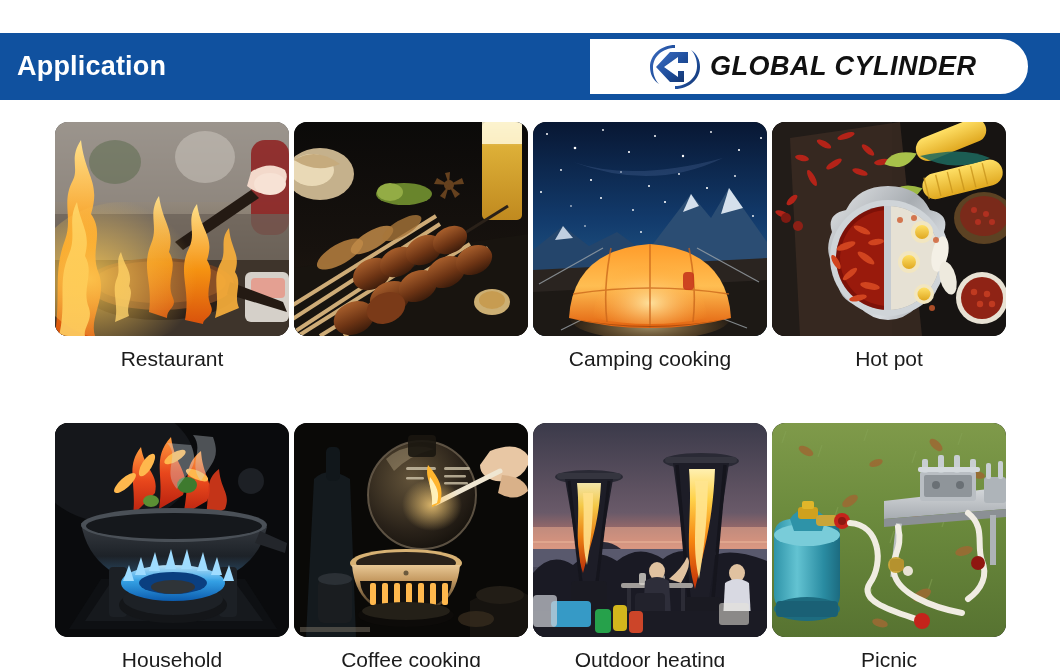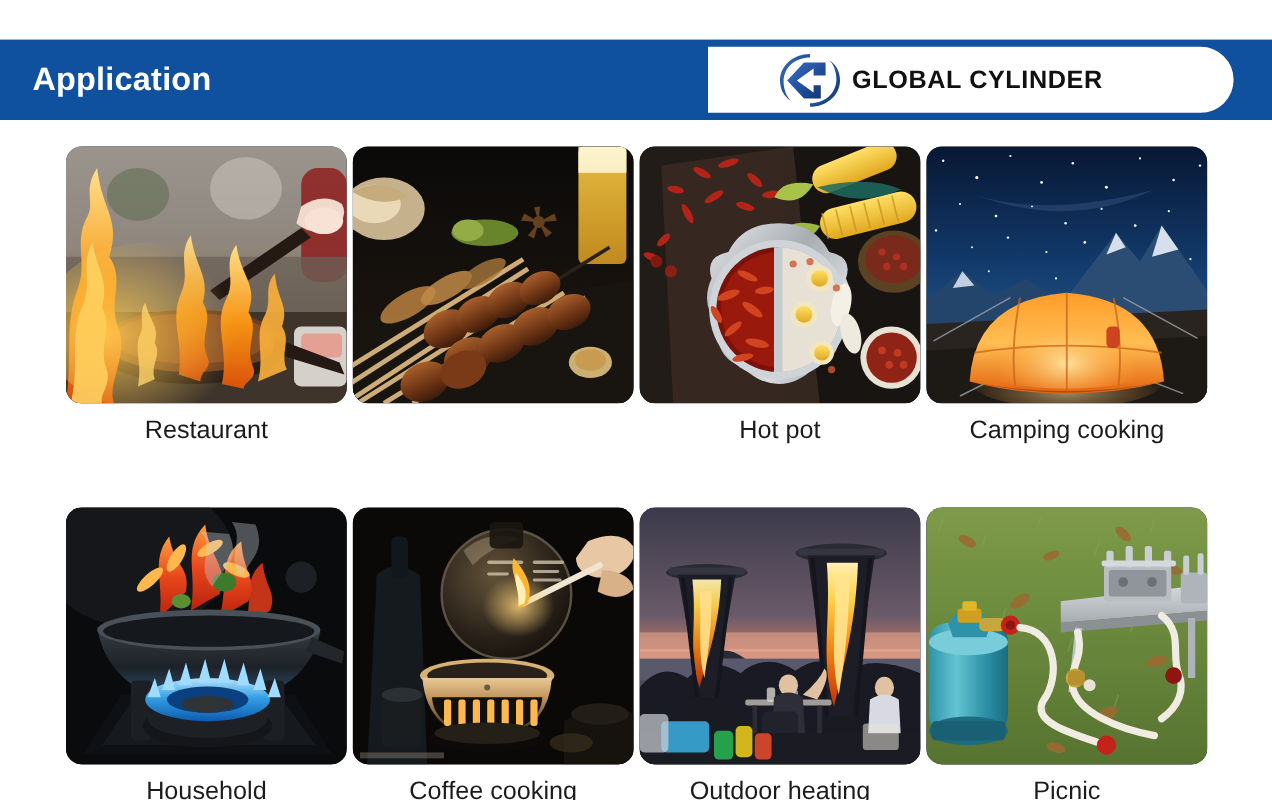--- a/index.html
+++ b/index.html
@@ -24,21 +24,21 @@
     height: 67px;
     background: #10519f;
     display: flex;
     align-items: center;
   }
   .header-title {
     color: #ffffff;
     font-size: 27px;
     font-weight: bold;
     letter-spacing: 0.2px;
-    margin-left: 27px;
+    margin-left: 17px;
     line-height: 1;
   }
   .logo-panel {
     position: absolute;
     left: 588px;
     top: 4px;
     width: 442px;
     height: 59px;
     background: #ffffff;
     border: 2px solid #10519f;
@@ -51,22 +51,23 @@
   .logo-mark {
     width: 54px;
     height: 48px;
     margin-left: 58px;
     flex: 0 0 auto;
     position: relative;
   }
   .logo-text {
     margin-left: 8px;
     font-family: "Liberation Sans", sans-serif;
-    font-size: 21px;
+    font-size: 27px;
     font-weight: bold;
+    font-style: italic;
     color: #111111;
     letter-spacing: 0.5px;
     white-space: nowrap;
   }
 
   
   .grid {
     position: absolute;
     left: 55px;
     top: 122px;
@@ -245,131 +246,20 @@
             <ellipse cx="60" cy="196" rx="21" ry="16" fill="url(#meat)" transform="rotate(-24 60 196)"></ellipse>
             <ellipse cx="92" cy="186" rx="20" ry="15" fill="#7a3a18" transform="rotate(-24 92 186)"></ellipse>
             <ellipse cx="46" cy="132" rx="26" ry="10" fill="#b9813f" opacity="0.85" transform="rotate(-30 46 132)"></ellipse>
             <ellipse cx="78" cy="118" rx="24" ry="9" fill="#c08a48" opacity="0.85" transform="rotate(-30 78 118)"></ellipse>
             <ellipse cx="108" cy="106" rx="22" ry="8" fill="#a8763a" opacity="0.8" transform="rotate(-30 108 106)"></ellipse>
           </g>
           <ellipse cx="198" cy="180" rx="18" ry="13" fill="#e0c07e" opacity="0.9"></ellipse>
           <ellipse cx="198" cy="178" rx="13" ry="9" fill="#c79a4e" opacity="0.9"></ellipse>
         </svg>
       </div>
-    </div>
-
-    <div class="cell">
-      <div class="thumb">
-        <svg viewBox="0 0 234 214" preserveAspectRatio="xMidYMid slice">
-          <defs>
-            <linearGradient id="steel" x1="0" y1="0" x2="1" y2="1">
-              <stop offset="0%" stop-color="#e6e8ea"></stop>
-                <stop offset="40%" stop-color="#a8adb2"></stop>
-                <stop offset="70%" stop-color="#d8dce0"></stop>
-                <stop offset="100%" stop-color="#8d9298"></stop>
-            </linearGradient>
-            <linearGradient id="cornG" x1="0" y1="0" x2="0" y2="1">
-              <stop offset="0%" stop-color="#ffe066"></stop>
-                <stop offset="100%" stop-color="#e0a820"></stop>
-            </linearGradient>
-          </defs>
-          <rect width="234" height="214" fill="#171412"></rect>
-          <rect x="0" y="0" width="120" height="214" fill="#221c18"></rect>
-          <path d="M18 16 L128 0 L150 214 L28 214 Z" fill="#3a2a22" opacity="0.85"></path>
-
-          <g fill="#b42318">
-            <ellipse cx="52" cy="22" rx="8" ry="3" transform="rotate(28 52 22)"></ellipse>
-            <ellipse cx="74" cy="14" rx="9" ry="3" transform="rotate(-18 74 14)"></ellipse>
-            <ellipse cx="96" cy="28" rx="8" ry="3" transform="rotate(42 96 28)"></ellipse>
-            <ellipse cx="62" cy="42" rx="9" ry="3" transform="rotate(-32 62 42)"></ellipse>
-            <ellipse cx="88" cy="50" rx="8" ry="3" transform="rotate(18 88 50)"></ellipse>
-            <ellipse cx="40" cy="56" rx="9" ry="3" transform="rotate(62 40 56)"></ellipse>
-            <ellipse cx="110" cy="40" rx="8" ry="3" transform="rotate(-8 110 40)"></ellipse>
-            <ellipse cx="30" cy="36" rx="7" ry="3" transform="rotate(12 30 36)"></ellipse>
-            <ellipse cx="20" cy="78" rx="7" ry="3" transform="rotate(-44 20 78)"></ellipse>
-            <ellipse cx="10" cy="92" rx="7" ry="3" transform="rotate(22 10 92)"></ellipse>
-          </g>
-          <circle cx="14" cy="96" r="5" fill="#7e1a12"></circle>
-          <circle cx="26" cy="104" r="5" fill="#8d2016"></circle>
-
-          <g transform="rotate(-22 180 28)">
-            <rect x="146" y="6" width="74" height="24" rx="12" fill="url(#cornG)"></rect>
-            <path d="M146 18 q-22 -14 -34 -2 q16 16 34 2 Z" fill="#a8c24a"></path>
-          </g>
-          <g transform="rotate(-14 184 60)">
-            <rect x="150" y="46" width="82" height="26" rx="13" fill="url(#cornG)"></rect>
-            <g stroke="#c9951c" stroke-width="1.4" opacity="0.8">
-              <line x1="154" y1="48" x2="154" y2="70"></line>
-                <line x1="166" y1="48" x2="166" y2="70"></line>
-              <line x1="178" y1="48" x2="178" y2="70"></line>
-                <line x1="190" y1="48" x2="190" y2="70"></line>
-              <line x1="202" y1="48" x2="202" y2="70"></line>
-                <line x1="214" y1="48" x2="214" y2="70"></line>
-            </g>
-            <path d="M150 58 q-22 -14 -34 0 q16 16 34 0 Z" fill="#9cb842"></path>
-          </g>
-          <path d="M148 34 q44 -10 70 2 q-36 16 -70 -2 Z" fill="#1d6a5f" opacity="0.85"></path>
-
-          <ellipse cx="212" cy="96" rx="30" ry="26" fill="#5c4223"></ellipse>
-          <ellipse cx="212" cy="94" rx="24" ry="20" fill="#7a2a1a"></ellipse>
-          <g fill="#b03020">
-              <circle cx="202" cy="88" r="3"></circle>
-              <circle cx="214" cy="92" r="3"></circle>
-              <circle cx="220" cy="100" r="3"></circle>
-              <circle cx="206" cy="100" r="3"></circle>
-            </g>
-          <circle cx="210" cy="176" r="26" fill="#e8e2d4"></circle>
-          <circle cx="210" cy="176" r="21" fill="#8f2315"></circle>
-          <g fill="#c03a20">
-              <circle cx="202" cy="170" r="3.2"></circle>
-              <circle cx="215" cy="172" r="3.2"></circle>
-              <circle cx="208" cy="182" r="3.2"></circle>
-              <circle cx="220" cy="182" r="3.2"></circle>
-            </g>
-
-          <path d="M60 110 q-6 -18 14 -22 q12 -24 42 -24 q30 0 42 24 q20 4 14 22 q10 22 -6 40 q4 26 -20 34 q-14 14 -30 14 q-16 0 -30 -14 q-24 -8 -20 -34 q-16 -18 -6 -40 Z" fill="url(#steel)"></path>
-          <circle cx="116" cy="136" r="58" fill="#cfd4d8"></circle>
-          <circle cx="116" cy="136" r="52" fill="#9aa0a6"></circle>
-
-          <path d="M116 84 A52 52 0 0 1 116 188 Z" fill="#e6e1d4"></path>
-
-          <path d="M116 84 A52 52 0 0 0 116 188 Z" fill="#7d1108"></path>
-          <path d="M116 88 A48 48 0 0 0 116 184 Z" fill="#991a0c"></path>
-          <rect x="112" y="84" width="7" height="104" fill="#c7ccd1"></rect>
-
-          <g fill="#d1441f">
-            <ellipse cx="90" cy="108" rx="9" ry="3" transform="rotate(24 90 108)"></ellipse>
-            <ellipse cx="74" cy="124" rx="10" ry="3.4" transform="rotate(-20 74 124)"></ellipse>
-            <ellipse cx="94" cy="136" rx="10" ry="3.4" transform="rotate(36 94 136)"></ellipse>
-            <ellipse cx="78" cy="152" rx="9" ry="3" transform="rotate(-40 78 152)"></ellipse>
-            <ellipse cx="98" cy="164" rx="10" ry="3.4" transform="rotate(12 98 164)"></ellipse>
-            <ellipse cx="64" cy="140" rx="8" ry="3" transform="rotate(60 64 140)"></ellipse>
-            <ellipse cx="104" cy="120" rx="8" ry="3" transform="rotate(-8 104 120)"></ellipse>
-            <ellipse cx="86" cy="176" rx="9" ry="3" transform="rotate(-12 86 176)"></ellipse>
-          </g>
-
-          <g>
-            <circle cx="150" cy="110" r="11" fill="#f2e6c0"></circle>
-              <circle cx="150" cy="110" r="7" fill="url(#cornG)"></circle>
-            <circle cx="137" cy="140" r="11" fill="#f2e6c0"></circle>
-              <circle cx="137" cy="140" r="7" fill="url(#cornG)"></circle>
-            <circle cx="152" cy="172" r="10" fill="#f2e6c0"></circle>
-              <circle cx="152" cy="172" r="6.5" fill="url(#cornG)"></circle>
-            <ellipse cx="168" cy="132" rx="8" ry="18" fill="#f4f0e6" transform="rotate(12 168 132)"></ellipse>
-            <ellipse cx="176" cy="156" rx="8" ry="17" fill="#eeeade" transform="rotate(-14 176 156)"></ellipse>
-          </g>
-          <g fill="#cf5b2d" opacity="0.8">
-            <circle cx="142" cy="96" r="3"></circle>
-              <circle cx="164" cy="118" r="3"></circle>
-              <circle cx="160" cy="186" r="3"></circle>
-              <circle cx="128" cy="98" r="3"></circle>
-          </g>
-        </svg>
-      </div>
-      <div class="caption">Hot pot</div>
     </div>
 
     <div class="cell">
       <div class="thumb">
         <svg viewBox="0 0 234 214" preserveAspectRatio="xMidYMid slice">
           <defs>
             <linearGradient id="sky" x1="0" y1="0" x2="0" y2="1">
               <stop offset="0%" stop-color="#081733"></stop>
                 <stop offset="45%" stop-color="#123a6b"></stop>
                 <stop offset="100%" stop-color="#2d6f9c"></stop>
@@ -440,20 +330,131 @@
             <path d="M78 126 Q70 166 74 200"></path>
             <path d="M156 126 Q164 166 160 200"></path>
             <path d="M40 172 Q117 160 196 172"></path>
           </g>
           <rect x="150" y="150" width="11" height="18" rx="4" fill="#c8371c" opacity="0.9"></rect>
           <path d="M36 196 Q117 214 198 196 Q117 212 36 196 Z" fill="#8a3c0c" opacity="0.6"></path>
         </svg>
       </div>
       <div class="caption">Camping cooking</div>
     </div>
+
+    <div class="cell">
+      <div class="thumb">
+        <svg viewBox="0 0 234 214" preserveAspectRatio="xMidYMid slice">
+          <defs>
+            <linearGradient id="steel" x1="0" y1="0" x2="1" y2="1">
+              <stop offset="0%" stop-color="#e6e8ea"></stop>
+                <stop offset="40%" stop-color="#a8adb2"></stop>
+                <stop offset="70%" stop-color="#d8dce0"></stop>
+                <stop offset="100%" stop-color="#8d9298"></stop>
+            </linearGradient>
+            <linearGradient id="cornG" x1="0" y1="0" x2="0" y2="1">
+              <stop offset="0%" stop-color="#ffe066"></stop>
+                <stop offset="100%" stop-color="#e0a820"></stop>
+            </linearGradient>
+          </defs>
+          <rect width="234" height="214" fill="#171412"></rect>
+          <rect x="0" y="0" width="120" height="214" fill="#221c18"></rect>
+          <path d="M18 16 L128 0 L150 214 L28 214 Z" fill="#3a2a22" opacity="0.85"></path>
+
+          <g fill="#b42318">
+            <ellipse cx="52" cy="22" rx="8" ry="3" transform="rotate(28 52 22)"></ellipse>
+            <ellipse cx="74" cy="14" rx="9" ry="3" transform="rotate(-18 74 14)"></ellipse>
+            <ellipse cx="96" cy="28" rx="8" ry="3" transform="rotate(42 96 28)"></ellipse>
+            <ellipse cx="62" cy="42" rx="9" ry="3" transform="rotate(-32 62 42)"></ellipse>
+            <ellipse cx="88" cy="50" rx="8" ry="3" transform="rotate(18 88 50)"></ellipse>
+            <ellipse cx="40" cy="56" rx="9" ry="3" transform="rotate(62 40 56)"></ellipse>
+            <ellipse cx="110" cy="40" rx="8" ry="3" transform="rotate(-8 110 40)"></ellipse>
+            <ellipse cx="30" cy="36" rx="7" ry="3" transform="rotate(12 30 36)"></ellipse>
+            <ellipse cx="20" cy="78" rx="7" ry="3" transform="rotate(-44 20 78)"></ellipse>
+            <ellipse cx="10" cy="92" rx="7" ry="3" transform="rotate(22 10 92)"></ellipse>
+          </g>
+          <circle cx="14" cy="96" r="5" fill="#7e1a12"></circle>
+          <circle cx="26" cy="104" r="5" fill="#8d2016"></circle>
+
+          <g transform="rotate(-22 180 28)">
+            <rect x="146" y="6" width="74" height="24" rx="12" fill="url(#cornG)"></rect>
+            <path d="M146 18 q-22 -14 -34 -2 q16 16 34 2 Z" fill="#a8c24a"></path>
+          </g>
+          <g transform="rotate(-14 184 60)">
+            <rect x="150" y="46" width="82" height="26" rx="13" fill="url(#cornG)"></rect>
+            <g stroke="#c9951c" stroke-width="1.4" opacity="0.8">
+              <line x1="154" y1="48" x2="154" y2="70"></line>
+                <line x1="166" y1="48" x2="166" y2="70"></line>
+              <line x1="178" y1="48" x2="178" y2="70"></line>
+                <line x1="190" y1="48" x2="190" y2="70"></line>
+              <line x1="202" y1="48" x2="202" y2="70"></line>
+                <line x1="214" y1="48" x2="214" y2="70"></line>
+            </g>
+            <path d="M150 58 q-22 -14 -34 0 q16 16 34 0 Z" fill="#9cb842"></path>
+          </g>
+          <path d="M148 34 q44 -10 70 2 q-36 16 -70 -2 Z" fill="#1d6a5f" opacity="0.85"></path>
+
+          <ellipse cx="212" cy="96" rx="30" ry="26" fill="#5c4223"></ellipse>
+          <ellipse cx="212" cy="94" rx="24" ry="20" fill="#7a2a1a"></ellipse>
+          <g fill="#b03020">
+              <circle cx="202" cy="88" r="3"></circle>
+              <circle cx="214" cy="92" r="3"></circle>
+              <circle cx="220" cy="100" r="3"></circle>
+              <circle cx="206" cy="100" r="3"></circle>
+            </g>
+          <circle cx="210" cy="176" r="26" fill="#e8e2d4"></circle>
+          <circle cx="210" cy="176" r="21" fill="#8f2315"></circle>
+          <g fill="#c03a20">
+              <circle cx="202" cy="170" r="3.2"></circle>
+              <circle cx="215" cy="172" r="3.2"></circle>
+              <circle cx="208" cy="182" r="3.2"></circle>
+              <circle cx="220" cy="182" r="3.2"></circle>
+            </g>
+
+          <path d="M60 110 q-6 -18 14 -22 q12 -24 42 -24 q30 0 42 24 q20 4 14 22 q10 22 -6 40 q4 26 -20 34 q-14 14 -30 14 q-16 0 -30 -14 q-24 -8 -20 -34 q-16 -18 -6 -40 Z" fill="url(#steel)"></path>
+          <circle cx="116" cy="136" r="58" fill="#cfd4d8"></circle>
+          <circle cx="116" cy="136" r="52" fill="#9aa0a6"></circle>
+
+          <path d="M116 84 A52 52 0 0 1 116 188 Z" fill="#e6e1d4"></path>
+
+          <path d="M116 84 A52 52 0 0 0 116 188 Z" fill="#7d1108"></path>
+          <path d="M116 88 A48 48 0 0 0 116 184 Z" fill="#991a0c"></path>
+          <rect x="112" y="84" width="7" height="104" fill="#c7ccd1"></rect>
+
+          <g fill="#d1441f">
+            <ellipse cx="90" cy="108" rx="9" ry="3" transform="rotate(24 90 108)"></ellipse>
+            <ellipse cx="74" cy="124" rx="10" ry="3.4" transform="rotate(-20 74 124)"></ellipse>
+            <ellipse cx="94" cy="136" rx="10" ry="3.4" transform="rotate(36 94 136)"></ellipse>
+            <ellipse cx="78" cy="152" rx="9" ry="3" transform="rotate(-40 78 152)"></ellipse>
+            <ellipse cx="98" cy="164" rx="10" ry="3.4" transform="rotate(12 98 164)"></ellipse>
+            <ellipse cx="64" cy="140" rx="8" ry="3" transform="rotate(60 64 140)"></ellipse>
+            <ellipse cx="104" cy="120" rx="8" ry="3" transform="rotate(-8 104 120)"></ellipse>
+            <ellipse cx="86" cy="176" rx="9" ry="3" transform="rotate(-12 86 176)"></ellipse>
+          </g>
+
+          <g>
+            <circle cx="150" cy="110" r="11" fill="#f2e6c0"></circle>
+              <circle cx="150" cy="110" r="7" fill="url(#cornG)"></circle>
+            <circle cx="137" cy="140" r="11" fill="#f2e6c0"></circle>
+              <circle cx="137" cy="140" r="7" fill="url(#cornG)"></circle>
+            <circle cx="152" cy="172" r="10" fill="#f2e6c0"></circle>
+              <circle cx="152" cy="172" r="6.5" fill="url(#cornG)"></circle>
+            <ellipse cx="168" cy="132" rx="8" ry="18" fill="#f4f0e6" transform="rotate(12 168 132)"></ellipse>
+            <ellipse cx="176" cy="156" rx="8" ry="17" fill="#eeeade" transform="rotate(-14 176 156)"></ellipse>
+          </g>
+          <g fill="#cf5b2d" opacity="0.8">
+            <circle cx="142" cy="96" r="3"></circle>
+              <circle cx="164" cy="118" r="3"></circle>
+              <circle cx="160" cy="186" r="3"></circle>
+              <circle cx="128" cy="98" r="3"></circle>
+          </g>
+        </svg>
+      </div>
+      <div class="caption">Hot pot</div>
+    </div>
   </div>
 
   <div class="row">
 
     <div class="cell">
       <div class="thumb">
         <svg viewBox="0 0 234 214" preserveAspectRatio="xMidYMid slice">
           <defs>
             <linearGradient id="wokg" x1="0" y1="0" x2="0" y2="1">
               <stop offset="0%" stop-color="#3d4147"></stop>

